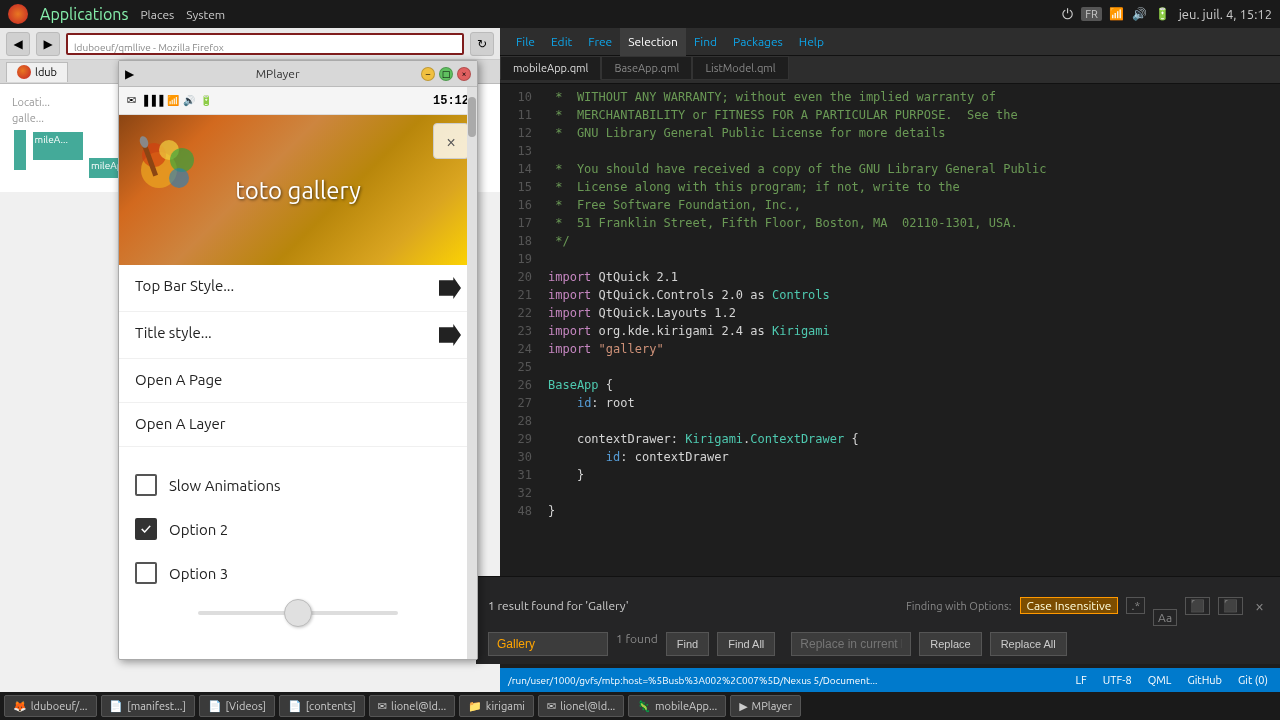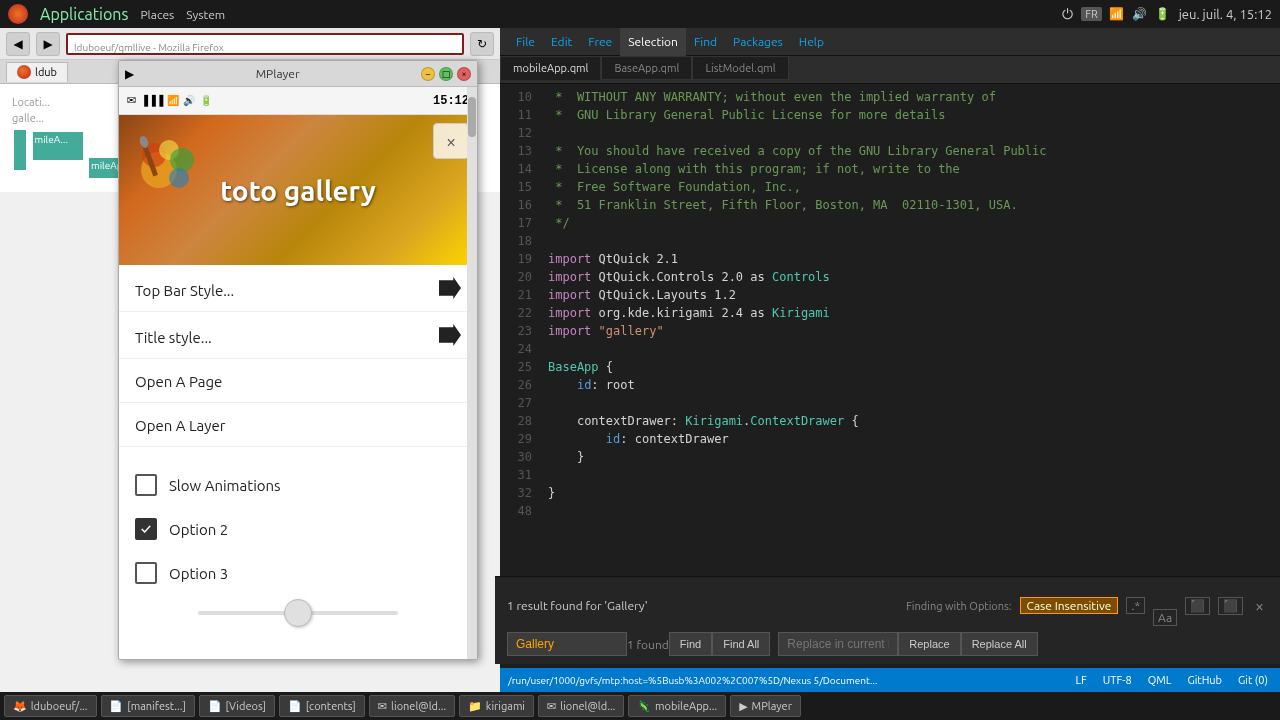--- a/index.html
+++ b/index.html
@@ -110,22 +110,22 @@
     .gallery-header {
       height: 150px;
       background: linear-gradient(135deg, #8B4513 0%, #D2691E 20%, #CD853F 40%, #B8860B 60%, #DAA520 80%, #FFD700 100%);
       position: relative;
       display: flex;
       align-items: center;
       justify-content: center;
       overflow: hidden;
     }
     .gallery-title {
-      font-size: 28px;
-      font-weight: bold;
+      font-size: 24px;
+      font-weight: normal;
       color: white;
       text-shadow: 1px 1px 3px rgba(0,0,0,0.6);
       z-index: 2;
     }
     .gallery-close-btn {
       position: absolute;
       top: 8px;
       right: 8px;
       width: 36px;
       height: 36px;
@@ -140,21 +140,21 @@
       cursor: pointer;
     }
 
     
     .phone-menu {
       background: #fff;
       flex: 1;
     }
     .menu-item {
       display: flex;
-      align-items: flex-end;
+      align-items: flex-start;
       padding: 12px 16px;
       border-bottom: 1px solid #f0f0f0;
       cursor: pointer;
       min-height: 44px;
     }
     .menu-item-text {
       flex: 1;
       font-size: 15px;
       color: #222;
     }
@@ -336,21 +336,21 @@
     .code-keyword { color: #569cd6; }
     .code-string { color: #ce9178; }
     .code-type { color: #4ec9b0; }
     .code-normal { color: #d4d4d4; }
     .code-import-kw { color: #c586c0; }
 
     
     .find-bar {
       position: absolute;
       bottom: 56px;
-      left: 495px;
+      left: 476px;
       right: 0;
       background: #252526;
       border-top: 1px solid #111;
       padding: 8px 12px;
       z-index: 45;
     }
     .find-bar-top {
       display: flex;
       align-items: center;
       gap: 8px;
@@ -729,20 +729,21 @@
         <div>27</div>
         <div>28</div>
         <div>29</div>
       <div>30</div>
         <div>31</div>
         <div>32</div>
         <div>48</div>
     </div>
     <div class="code-content">
       <div class="code-line code-comment"> *  WITHOUT ANY WARRANTY; without even the implied warranty of</div>
+      <div class="code-line code-comment"> *  MERCHANTABILITY or FITNESS FOR A PARTICULAR PURPOSE.  See the</div>
       <div class="code-line code-comment"> *  GNU Library General Public License for more details</div>
       <div class="code-line">&nbsp;</div>
       <div class="code-line code-comment"> *  You should have received a copy of the GNU Library General Public</div>
       <div class="code-line code-comment"> *  License along with this program; if not, write to the</div>
       <div class="code-line code-comment"> *  Free Software Foundation, Inc.,</div>
       <div class="code-line code-comment"> *  51 Franklin Street, Fifth Floor, Boston, MA  02110-1301, USA.</div>
       <div class="code-line code-comment"> */</div>
       <div class="code-line">&nbsp;</div>
       <div class="code-line"><span class="code-import-kw">import</span> <span class="code-normal">QtQuick 2.1</span></div>
       <div class="code-line"><span class="code-import-kw">import</span> <span class="code-normal">QtQuick.Controls 2.0 as </span><span class="code-type">Controls</span></div>
@@ -768,21 +769,21 @@
     <span class="find-result-text">1 result found for 'Gallery'</span>
     <span style="color:#888;font-size:11px;">Finding with Options:</span>
     <span class="find-highlight">Case Insensitive</span>
     <span style="color:#888;font-size:12px;border:1px solid #555;padding:1px 4px;cursor:pointer;">.*</span>
     <span style="color:#888;font-size:12px;border:1px solid #555;padding:1px 4px;cursor:pointer;margin-top:24px;">Aa</span>
     <span style="color:#888;font-size:12px;border:1px solid #555;padding:1px 4px;cursor:pointer;">⬛</span>
     <span style="color:#888;font-size:12px;border:1px solid #555;padding:1px 4px;cursor:pointer;">⬛</span>
     <span class="find-close-btn">×</span>
   </div>
 
-  <div style="display:flex;align-items:center;gap:0;">
+  <div style="display:flex;align-items:flex-start;gap:8px;">
     <div class="find-input-container">
       <input class="find-input" value="Gallery" style="color: orange;">
     </div>
     <span style="color:#888;font-size:12px;">1 found</span>
     <button class="find-btn">Find</button>
     <button class="find-btn">Find All</button>
 
     <div class="replace-input-container" style="margin-left:8px;">
       <input class="replace-input" placeholder="Replace in current buffer" style="">
     </div>

